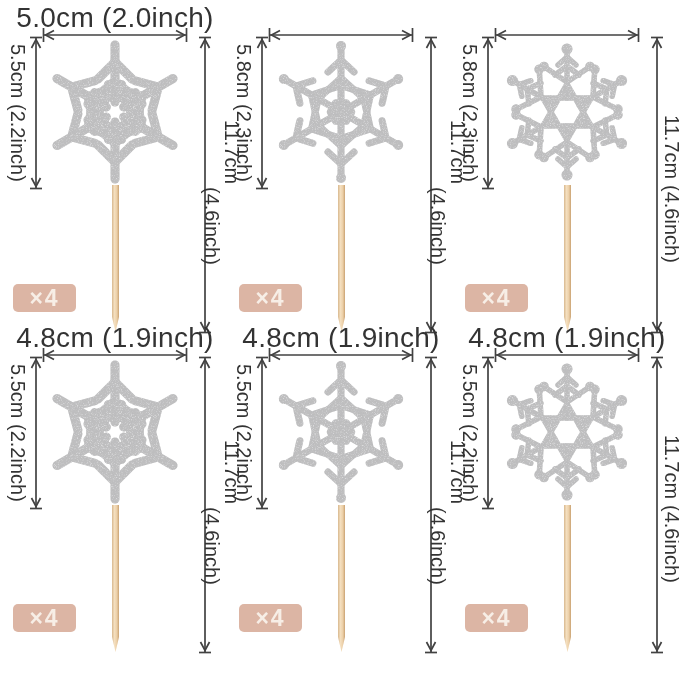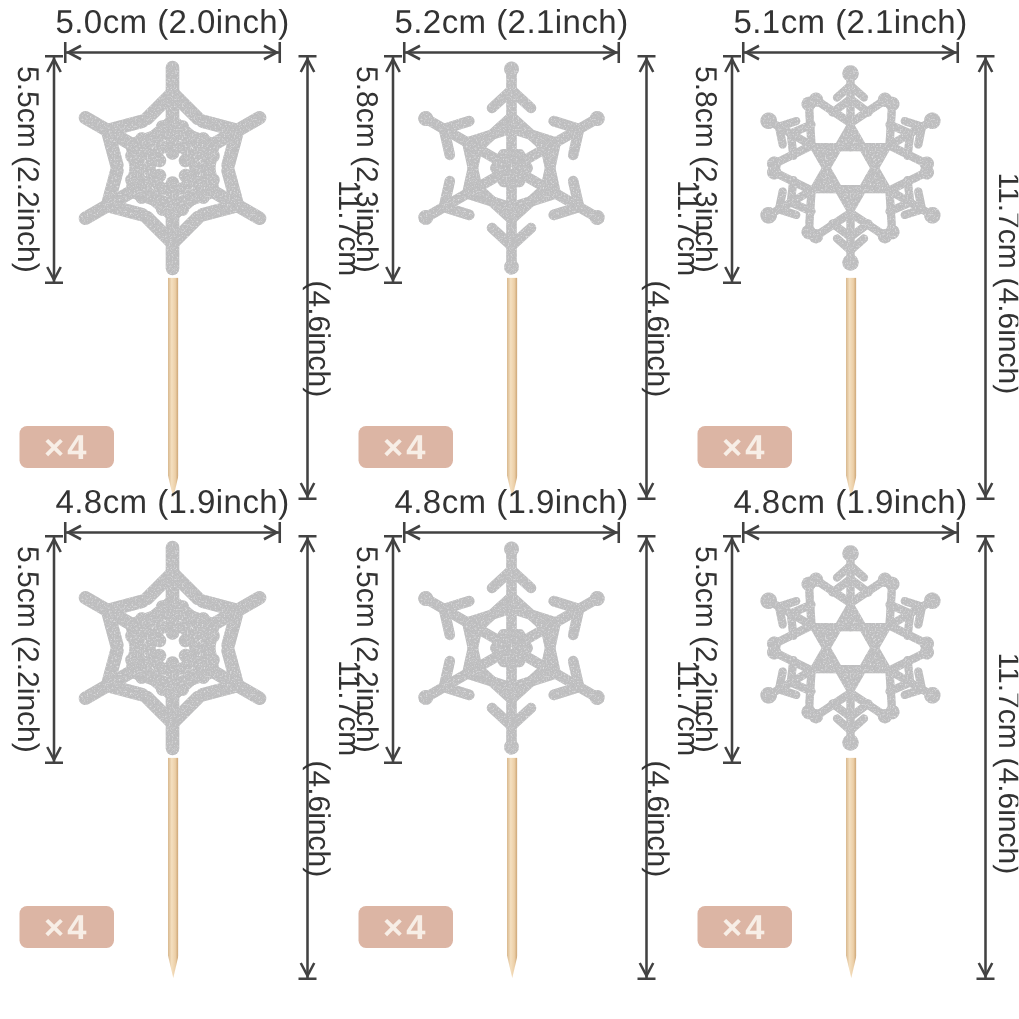--- a/index.html
+++ b/index.html
@@ -6,21 +6,21 @@
   .board {
     position:relative; width:679px; height:679px; background:#ffffff;
     font-family:"Liberation Sans", sans-serif; color:#383838; overflow:hidden;
   }
   .cell { position:absolute; width:226px; height:339px; }
   .r1 { top:0; } .r2 { top:320px; }
   .c1 { left:0; } .c2 { left:226px; } .c3 { left:452px; }
 
   .width-label {
     position:absolute; left:115px; top:2px; transform:translateX(-50%);
-    font-size:22px; letter-spacing:0.3px; white-space:nowrap; color:#333333;
+    font-size:28px; letter-spacing:0.3px; white-space:nowrap; color:#333333;
   }
   .h-arrow { position:absolute; left:42px; top:27px; }
   .ink line, .ink path, .ink polyline { stroke:#424242; stroke-width:1.7; fill:none; }
 
   .vtext {
     writing-mode:vertical-rl; text-orientation:mixed;
     white-space:nowrap; line-height:1.05; font-size:20px; color:#333333;
   }
   .flake-label { position:absolute; left:7px; top:44px; }
   .v-short { position:absolute; left:28px; top:36px; }
@@ -157,21 +157,20 @@
       <path d="M3.5 12 L8 3.5 L12.5 12"></path>
           <path d="M3.5 286 L8 294.5 L12.5 286"></path>
     </g>
       </svg>
     <span class="total-cm vtext">11.7cm</span>
     <span class="total-inch vtext">(4.6inch)</span>
     <div class="badge">×4</div>
   </div>
 
   <div class="cell r1 c2">
-    <div class="width-label">5.2cm (2.1inch)</div>
     <svg class="h-arrow" width="146" height="16" viewBox="0 0 146 16">
         <g class="ink">
       <line x1="1.5" y1="1" x2="1.5" y2="15"></line>
           <line x1="144.5" y1="1" x2="144.5" y2="15"></line>
       <line x1="2" y1="8" x2="144" y2="8"></line>
       <path d="M12 3.5 L3.5 8 L12 12.5"></path>
           <path d="M134 3.5 L142.5 8 L134 12.5"></path>
     </g>
       </svg>
     <div class="flake-label vtext">5.8cm (2.3inch)</div>
@@ -198,21 +197,20 @@
       <path d="M3.5 12 L8 3.5 L12.5 12"></path>
           <path d="M3.5 286 L8 294.5 L12.5 286"></path>
     </g>
       </svg>
     <span class="total-cm vtext">11.7cm</span>
     <span class="total-inch vtext">(4.6inch)</span>
     <div class="badge">×4</div>
   </div>
 
   <div class="cell r1 c3">
-    <div class="width-label">5.1cm (2.1inch)</div>
     <svg class="h-arrow" width="146" height="16" viewBox="0 0 146 16">
         <g class="ink">
       <line x1="1.5" y1="1" x2="1.5" y2="15"></line>
           <line x1="144.5" y1="1" x2="144.5" y2="15"></line>
       <line x1="2" y1="8" x2="144" y2="8"></line>
       <path d="M12 3.5 L3.5 8 L12 12.5"></path>
           <path d="M134 3.5 L142.5 8 L134 12.5"></path>
     </g>
       </svg>
     <div class="flake-label vtext">5.8cm (2.3inch)</div>

